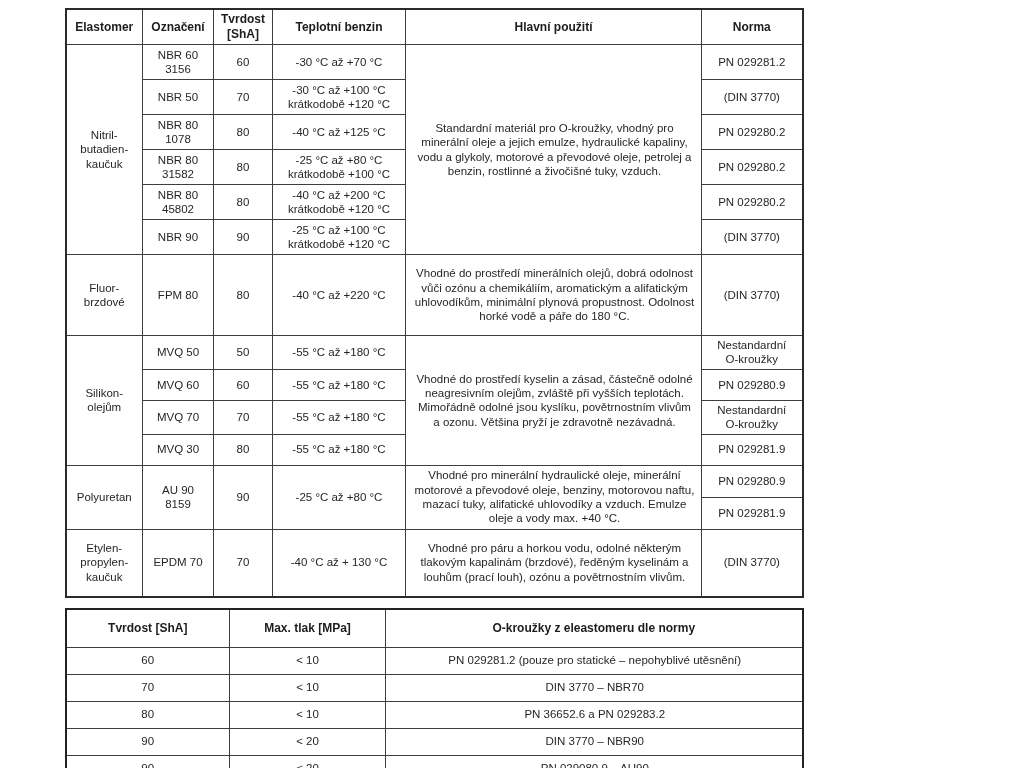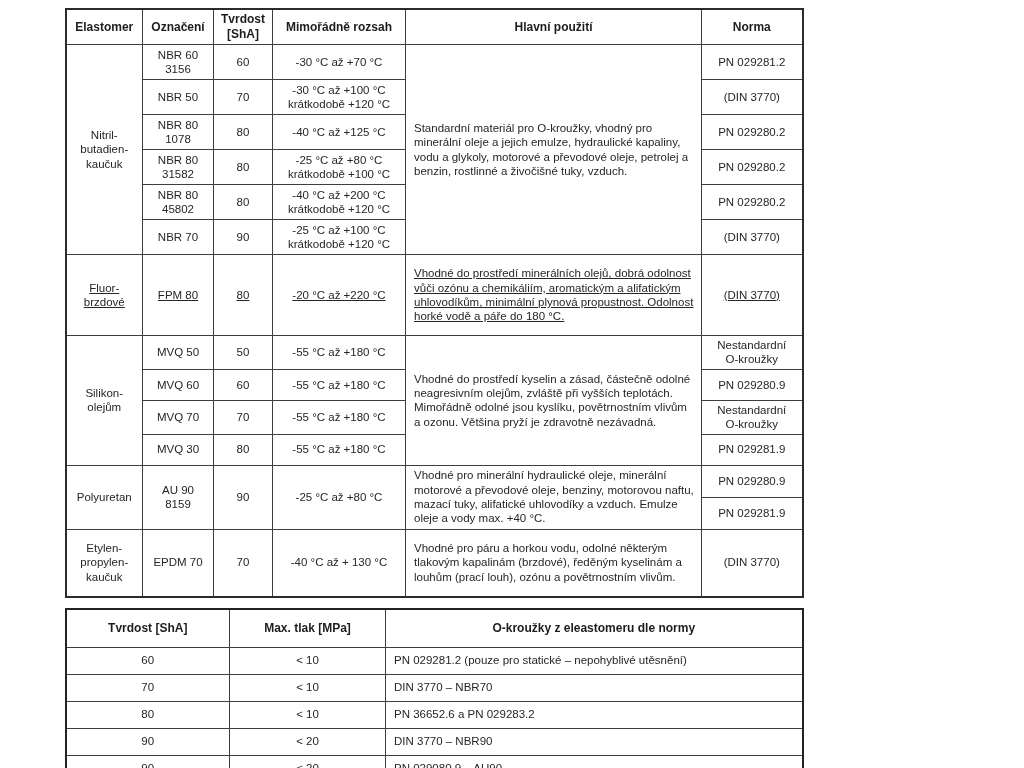--- a/index.html
+++ b/index.html
@@ -40,38 +40,38 @@
     font-size: 11.5px;
     line-height: 1.25;
     color: #262626;
     overflow: hidden;
   }
   th {
     font-weight: bold;
     font-size: 12px;
     color: #1d1d1d;
   }
-  td.al { text-align: left; padding-left: 8px; padding-right: 6px; }
+  td.al { text-align: center; padding-left: 8px; padding-right: 6px; }
 
   
   .t-main col.c0 { width: 77px; }
   .t-main col.c1 { width: 71px; }
   .t-main col.c2 { width: 59px; }
   .t-main col.c3 { width: 133px; }
   .t-main col.c4 { width: 296px; }
   .t-main col.c5 { width: 101px; }
   
   .t-press col.c0 { width: 164px; }
   .t-press col.c1 { width: 156px; }
   .t-press col.c2 { width: 417px; }
 
   
   .t-main thead th { height: 30px; }
   .t-main tbody tr:nth-child(-n+6) td { height: 30px; }
-  .t-main tbody tr:nth-child(7) td { height: 76px; text-decoration: underline; }
+  .t-main tbody tr:nth-child(7) td { height: 76px; }
   .t-main tbody tr:nth-child(n+8):nth-child(-n+11) td { height: 26px; }
   .t-main tbody tr:nth-child(12) td, .t-main tbody tr:nth-child(13) td { height: 27px; }
   .t-main tbody tr:nth-child(14) td { height: 62px; }
   .t-press thead th { height: 33px; }
   .t-press tbody td { height: 22px; }
 </style>
 </head>
 <body>
 
 <div class="page">
@@ -84,21 +84,21 @@
         <col class="c3">
         <col class="c4">
         <col class="c5">
     </colgroup>
     <thead>
         <tr>
           <th>Elastomer</th>
           <th>Označení</th>
           <th>Tvrdost
 [ShA]</th>
-          <th>Mimořádně rozsah</th>
+          <th>Teplotní benzin</th>
           <th>Hlavní použití</th>
           <th>Norma</th>
         </tr>
       </thead>
     <tbody>
         <tr>
           <td rowspan="6">Nitril-
 butadien-
 kaučuk</td>
           <td>NBR 60
@@ -132,32 +132,32 @@
         </tr>
         <tr>
           <td>NBR 80
 45802</td>
           <td>80</td>
           <td>-40 °C až +200 °C
 krátkodobě +120 °C</td>
           <td>PN 029280.2</td>
         </tr>
         <tr>
-          <td>NBR 70</td>
+          <td>NBR 90</td>
           <td>90</td>
           <td>-25 °C až +100 °C
 krátkodobě +120 °C</td>
           <td>(DIN 3770)</td>
         </tr>
         <tr>
           <td>Fluor-
 brzdové</td>
           <td>FPM 80</td>
           <td>80</td>
-          <td>-20 °C až +220 °C</td>
+          <td>-40 °C až +220 °C</td>
           <td class="al">Vhodné do prostředí minerálních olejů, dobrá odolnost vůči ozónu a chemikáliím, aromatickým a alifatickým uhlovodíkům, minimální plynová propustnost. Odolnost horké vodě a páře do 180 °C.</td>
           <td>(DIN 3770)</td>
         </tr>
         <tr>
           <td rowspan="4">Silikon-
 olejům</td>
           <td>MVQ 50</td>
           <td>50</td>
           <td>-55 °C až +180 °C</td>
           <td rowspan="4" class="al">Vhodné do prostředí kyselin a zásad, částečně odolné neagresivním olejům, zvláště při vyšších teplotách. Mimořádně odolné jsou kyslíku, povětrnostním vlivům a ozonu. Většina pryží je zdravotně nezávadná.</td>

